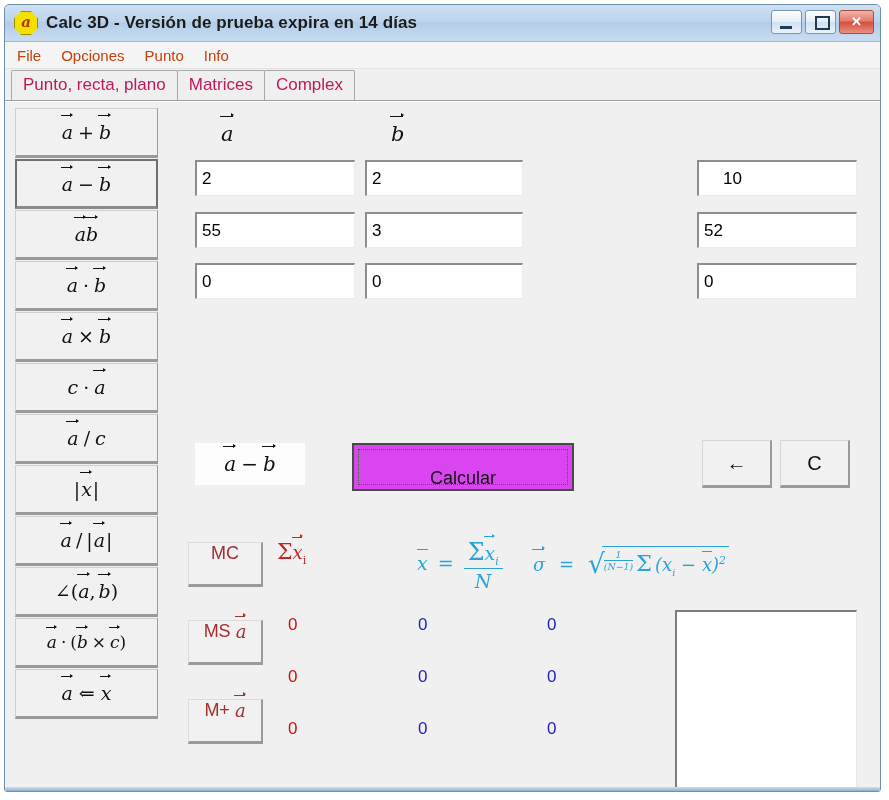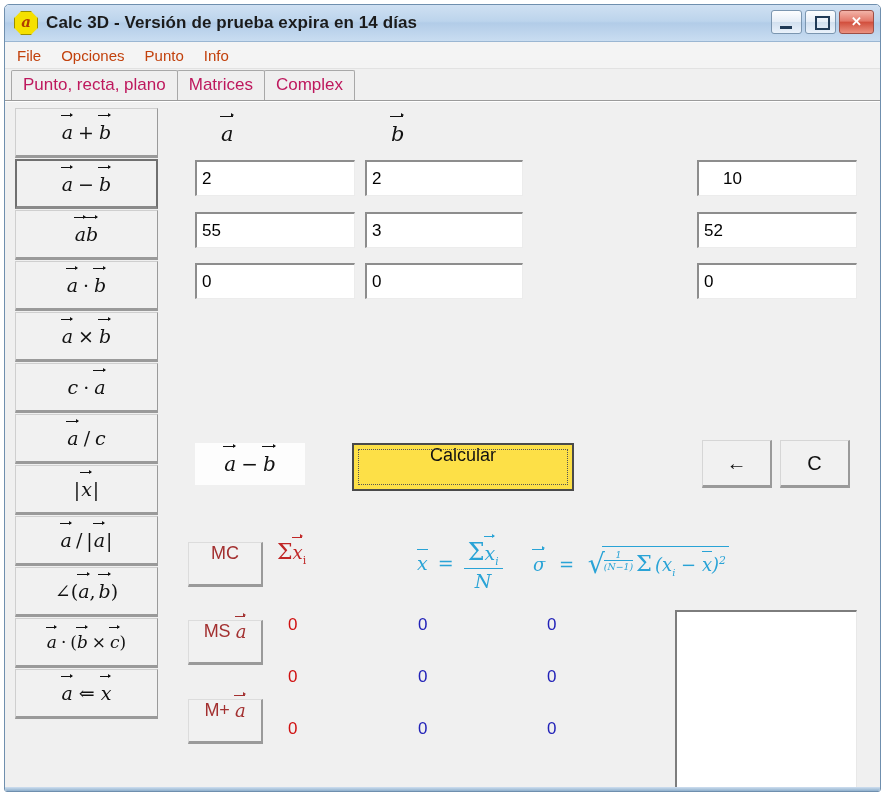--- a/index.html
+++ b/index.html
@@ -216,23 +216,23 @@
     display: flex; align-items: center; justify-content: center;
     font-family: "DejaVu Serif", serif;
     font-size: 20px;
     color: #111;
   }
   #calc-btn {
     position: absolute;
     left: 347px; top: 341px;
     width: 222px; height: 48px;
     box-sizing: border-box;
-    background: #fde047;
+    background: #d946ef;
     border: 2px solid #4a4a4a;
-    display: flex; align-items: flex-start; justify-content: center;
+    display: flex; align-items: flex-end; justify-content: center;
     font-size: 18px; color: #111;
   }
   #calc-btn .focus-ring {
     position: absolute;
     left: 4px; top: 4px; right: 4px; bottom: 4px;
     border: 1px dotted #555;
   }
 
   .plain-btn {
     position: absolute;

